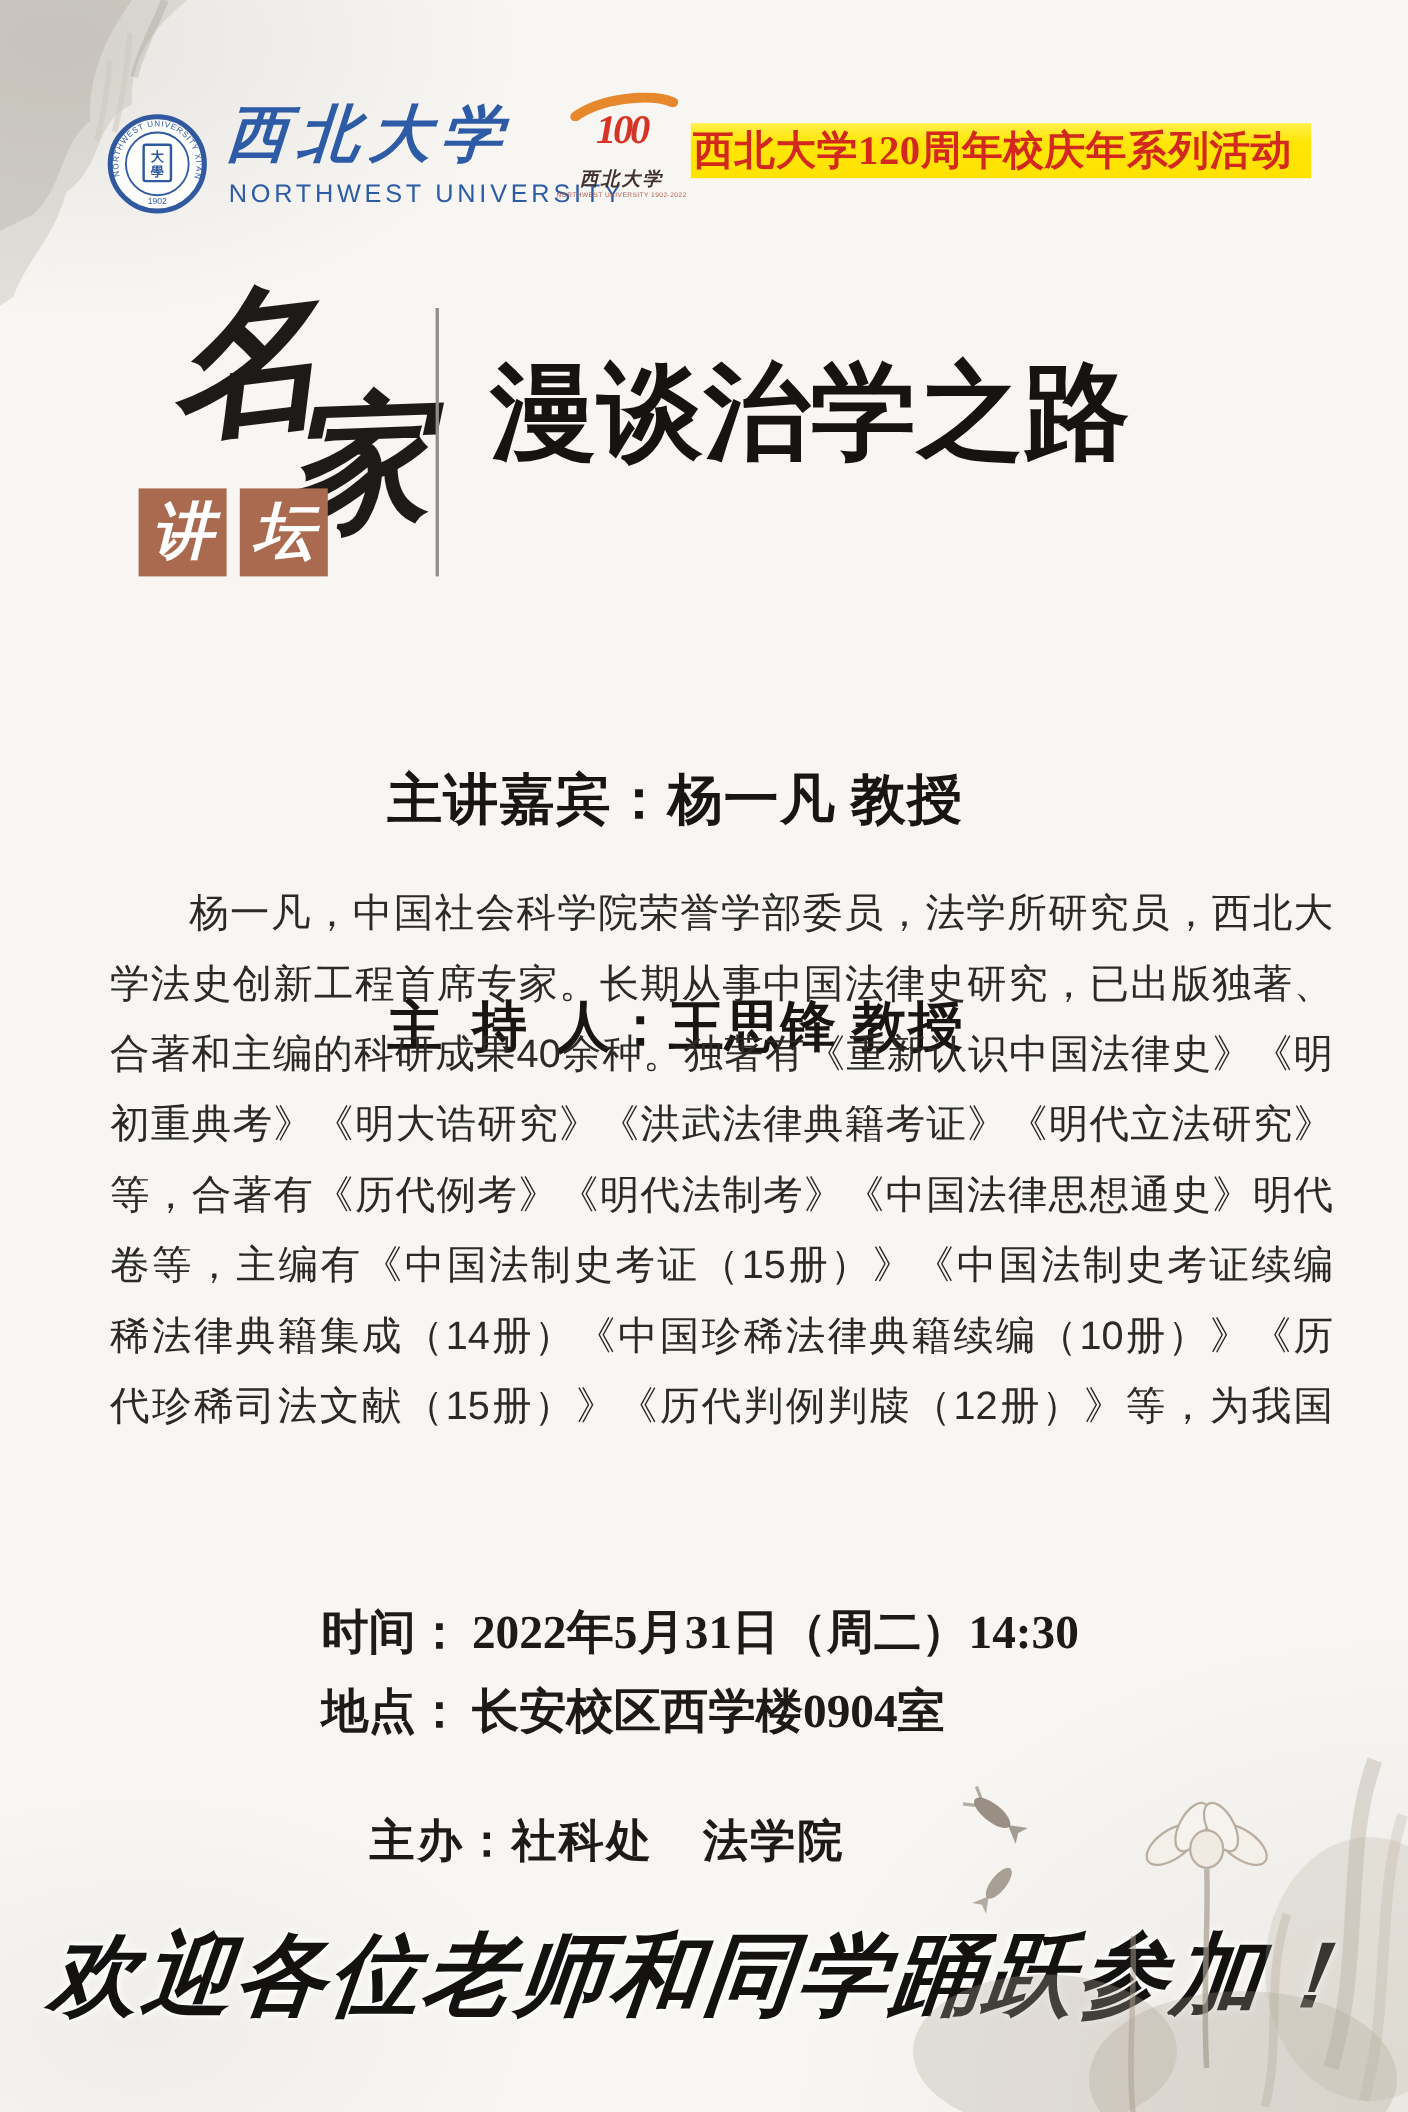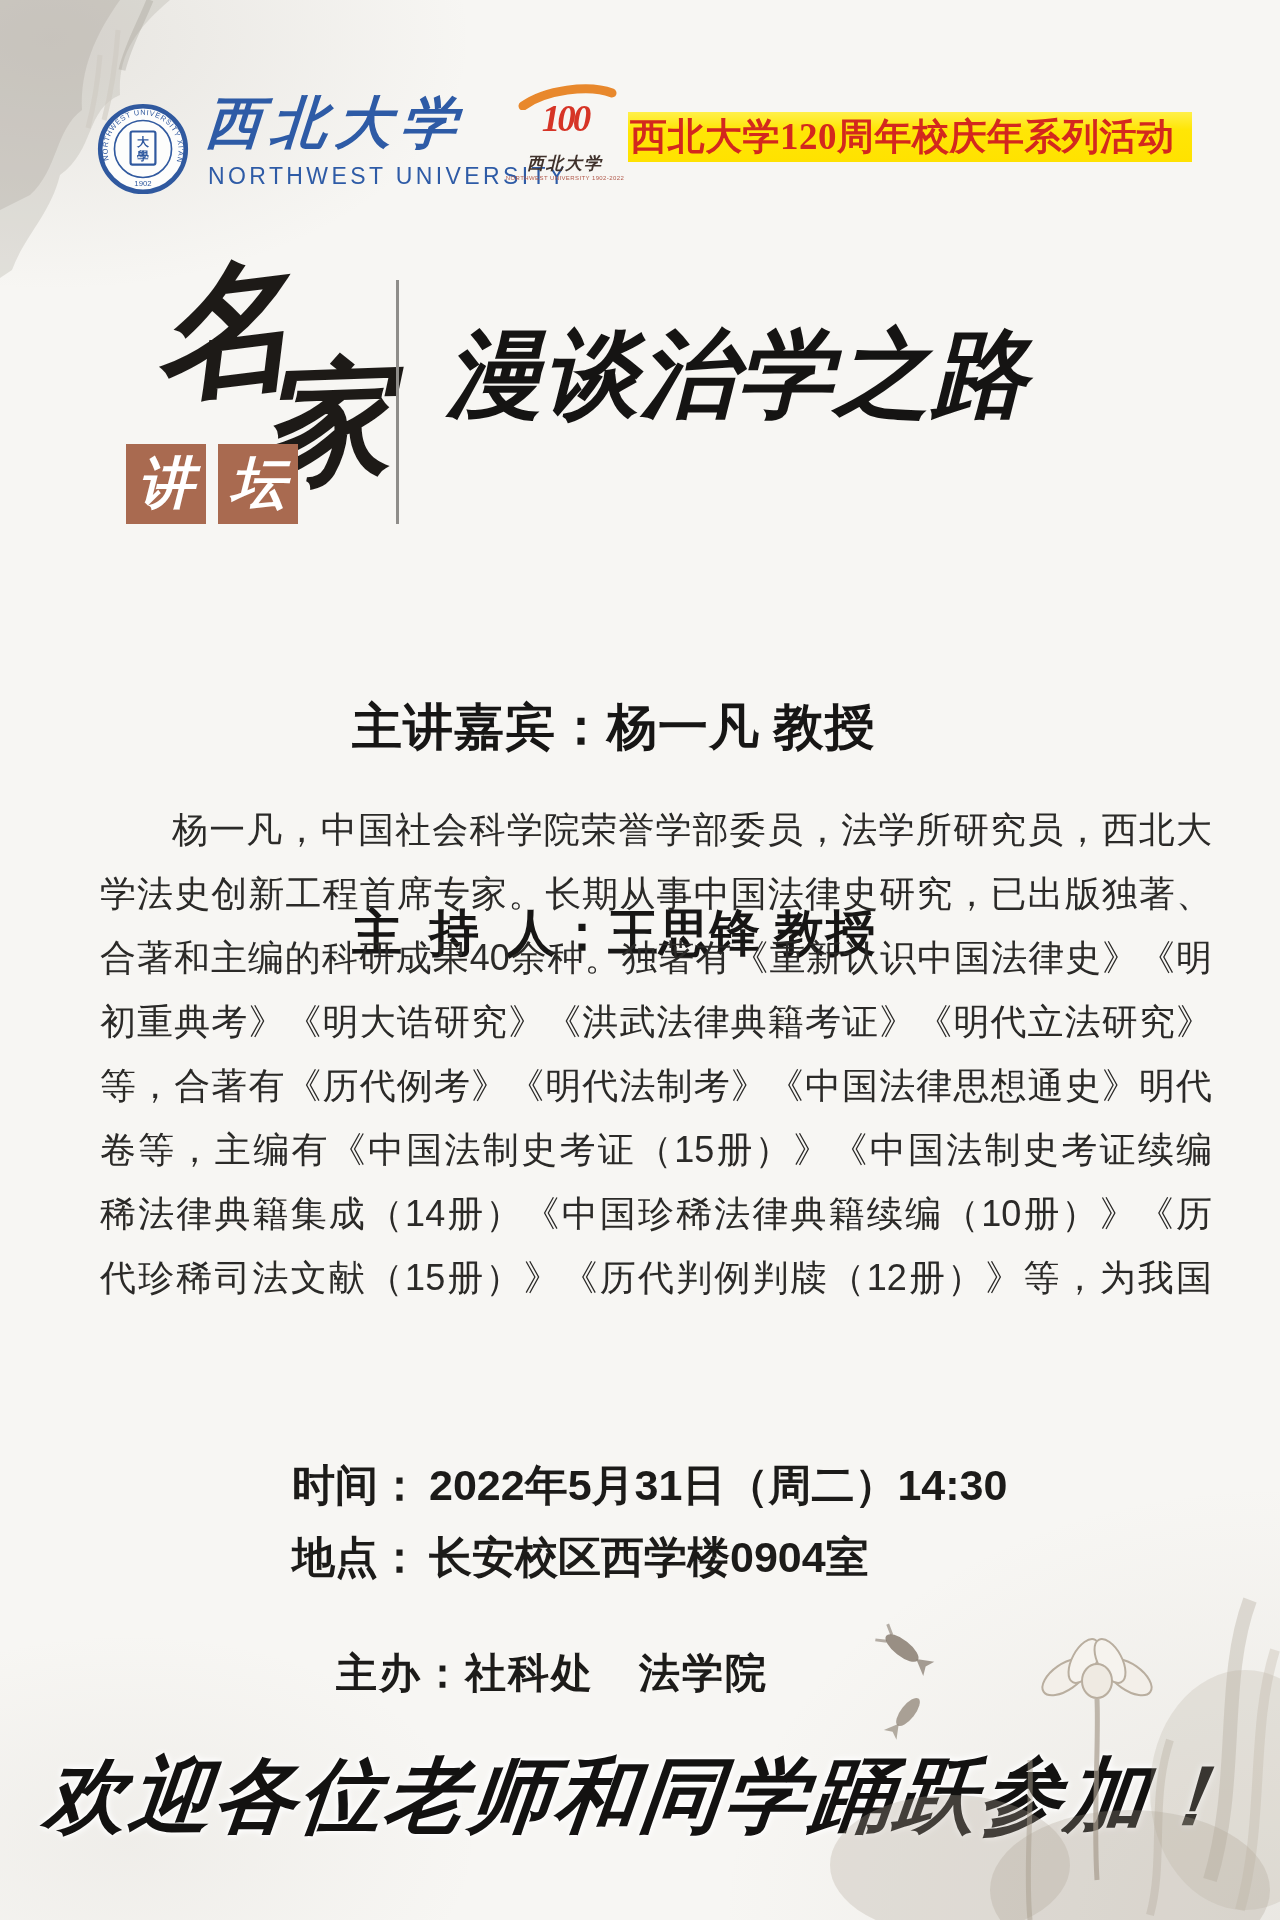--- a/index.html
+++ b/index.html
@@ -32,33 +32,33 @@
   .callig{font-family:"DejaVu Serif",serif;font-style:italic;font-weight:bold;color:#1d1a17;line-height:1;}
   .callig-ming{position:absolute;left:152px;top:258px;font-size:142px;transform:rotate(-7deg);}
   .callig-jia{position:absolute;left:258px;top:356px;font-size:132px;transform:rotate(-2deg);}
   .tag{position:absolute;width:80px;height:80px;background:#a96a50;color:#fff;
     display:flex;align-items:center;justify-content:center;
     font-family:"DejaVu Serif",serif;font-style:italic;font-weight:bold;font-size:56px;}
   .tag-jiang{left:126px;top:444px;}
   .tag-tan{left:218px;top:444px;}
   .divider{position:absolute;left:396px;top:280px;width:3px;height:244px;background:#8f8d8a;}
   .main-title{position:absolute;left:446px;top:320px;font-family:"Liberation Serif",serif;font-weight:900;
-    font-size:96px;line-height:1.15;color:#151413;letter-spacing:1px;font-style:italic;}
+    font-size:96px;line-height:1.15;color:#151413;letter-spacing:1px;}
   
   .speakers{position:absolute;left:352px;top:580px;font-family:"Liberation Serif",serif;font-weight:bold;
     font-size:50px;color:#171615;white-space:pre;}
   .speaker-line{line-height:62px;margin-bottom:28px;letter-spacing:1px;}
   
   .bio{position:absolute;left:100px;top:798px;width:1112px;font-size:36px;line-height:64px;color:#2b2a28;}
   .bio-line{text-align:justify;text-align-last:justify;height:64px;}
   .bio-line.last{text-align-last:left;}
   .bio-line.indent{text-indent:2em;}
   
   .details{position:absolute;left:292px;top:1460px;font-weight:bold;font-size:43px;color:#1c1b19;}
-  .detail-row{line-height:50px;margin-bottom:22px;white-space:pre;}
+  .detail-row{line-height:50px;margin-bottom:22px;white-space:pre;font-family:Liberation Serif, serif;}
   .detail-label{margin-right:8px;}
   .organizer{position:absolute;left:0;top:1646px;width:1104px;text-align:center;font-weight:bold;
     font-size:41px;color:#1c1b19;letter-spacing:2px;white-space:pre;}
   
   .footer-callig{position:absolute;left:0;top:1742px;width:1280px;text-align:center;
     font-family:"DejaVu Serif",serif;font-style:italic;font-weight:bold;font-size:82px;color:#131211;
     letter-spacing:3px;transform:skewX(-6deg);
     text-shadow:0 0 3px #ffffff,0 0 6px #ffffff,0 0 10px #ffffff;}
   
   .mountains{position:absolute;left:0;top:0;}

